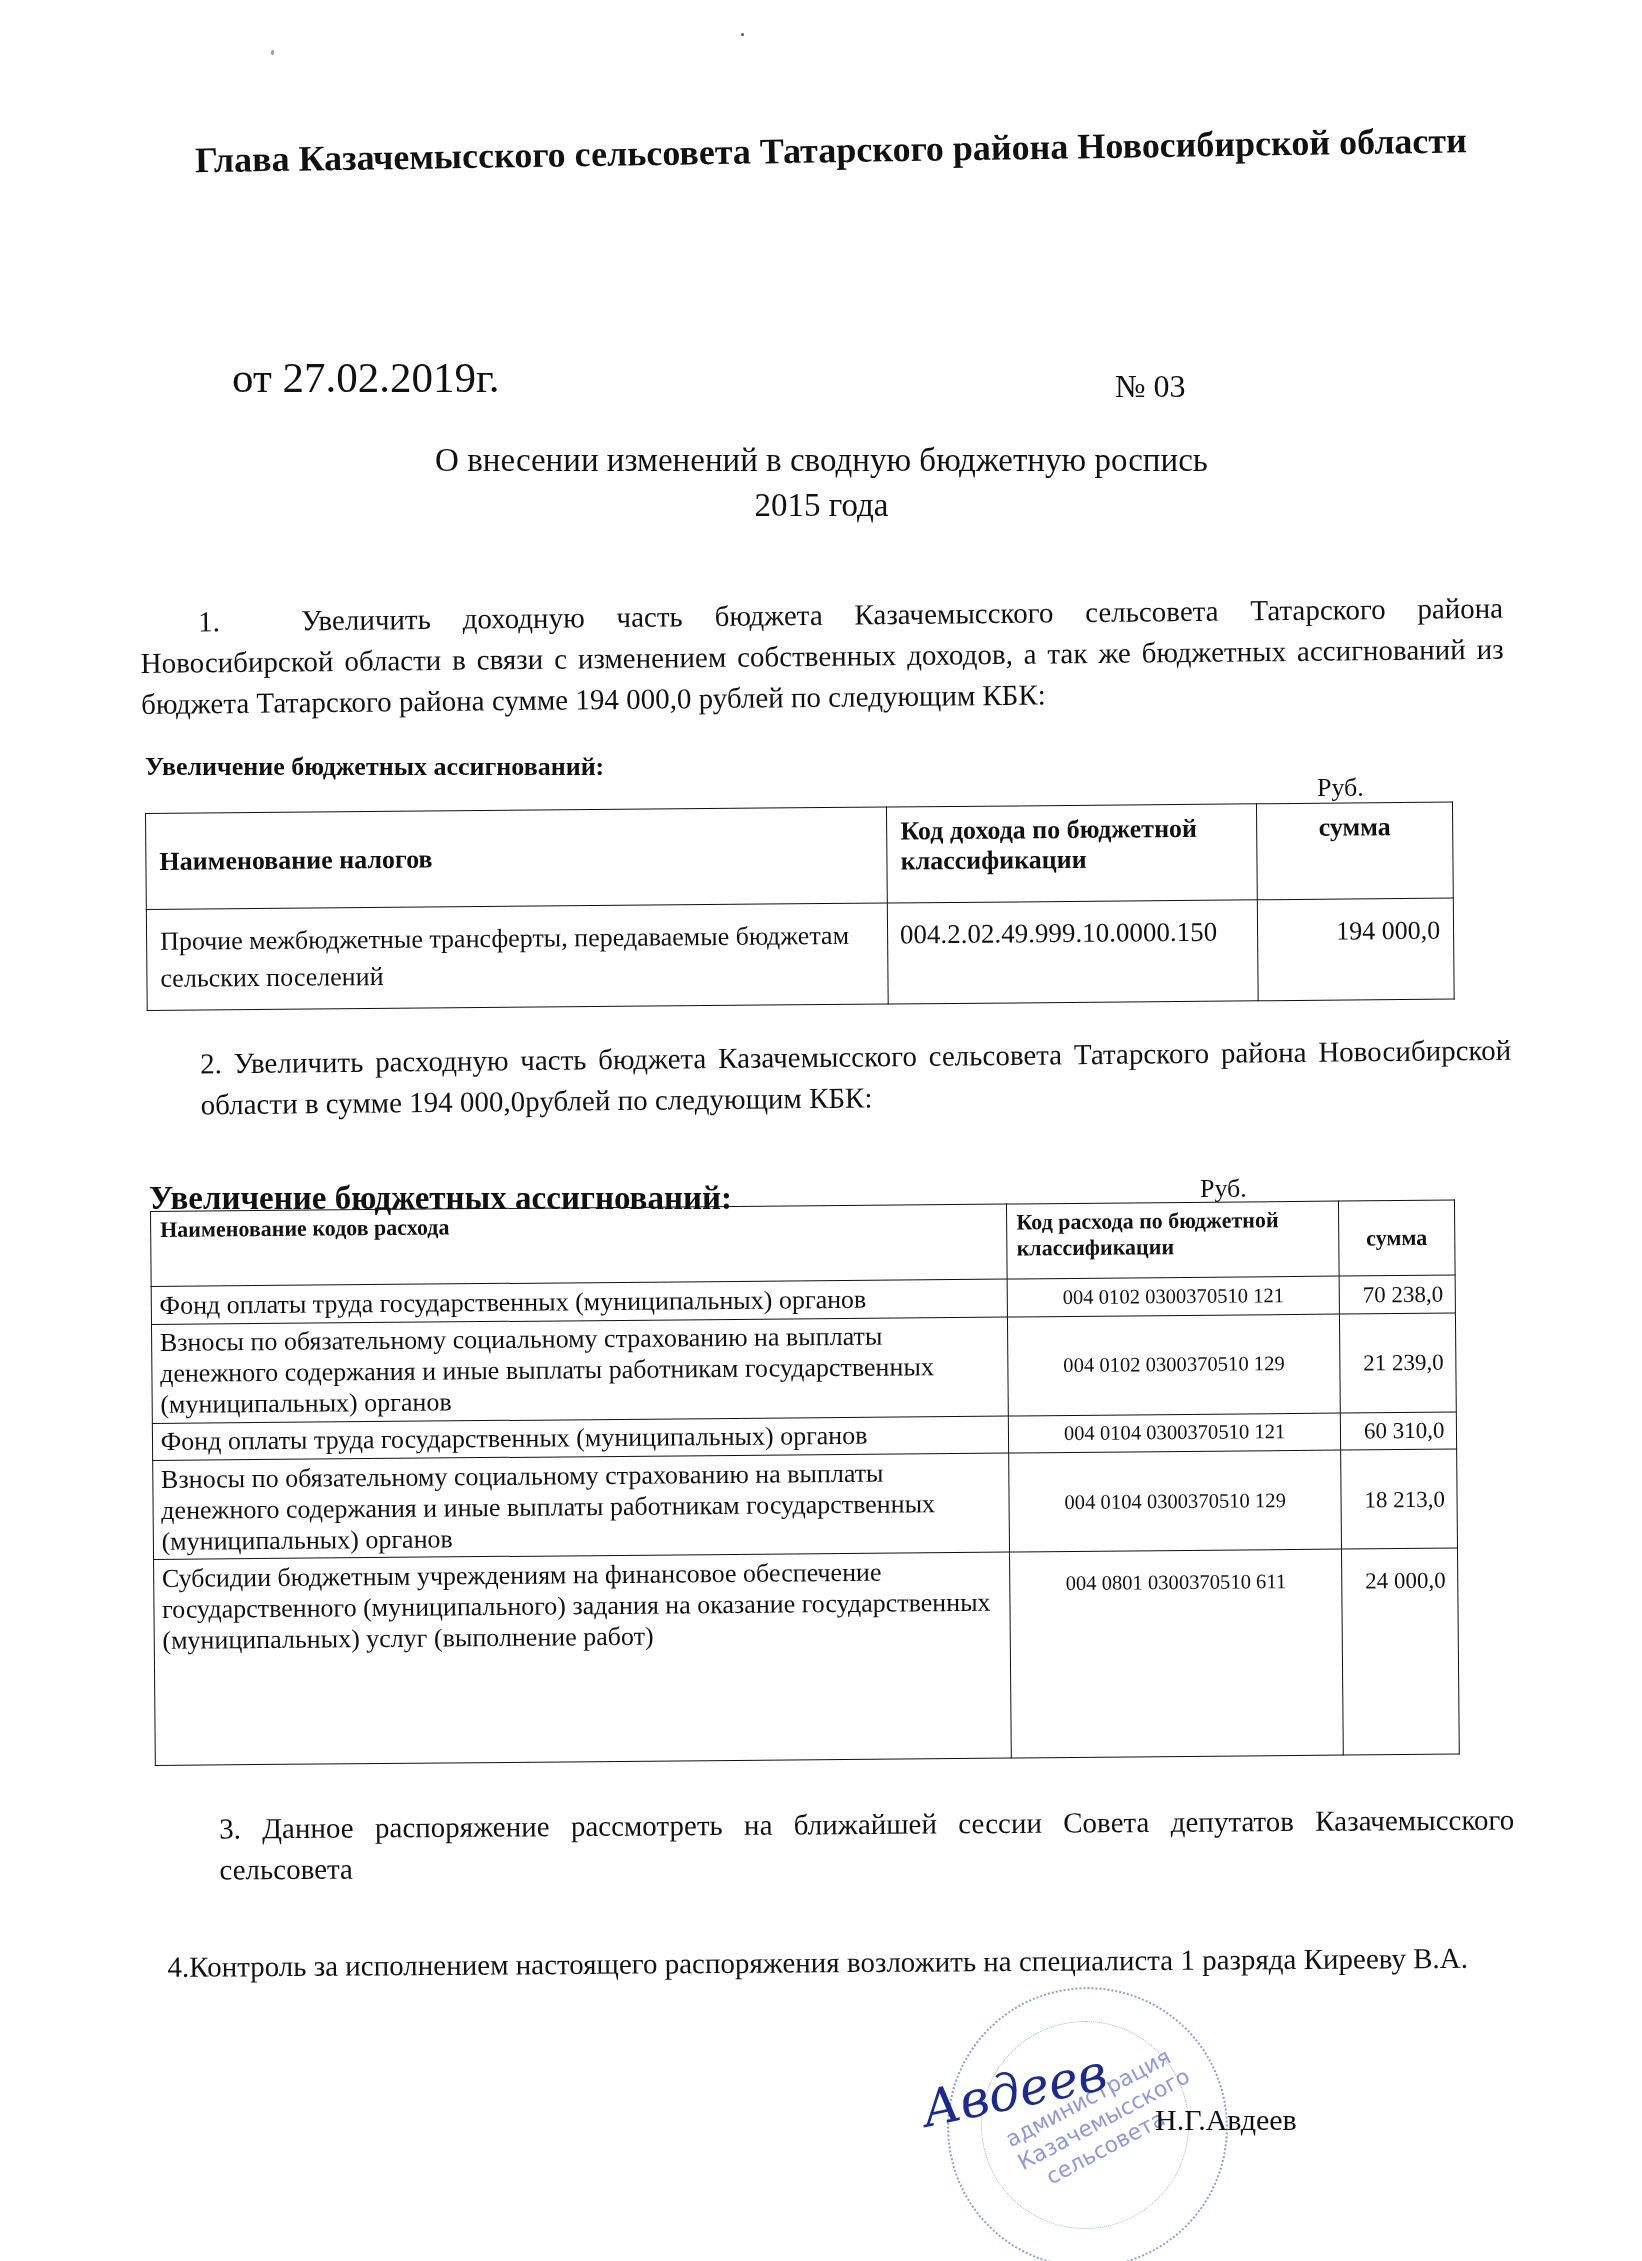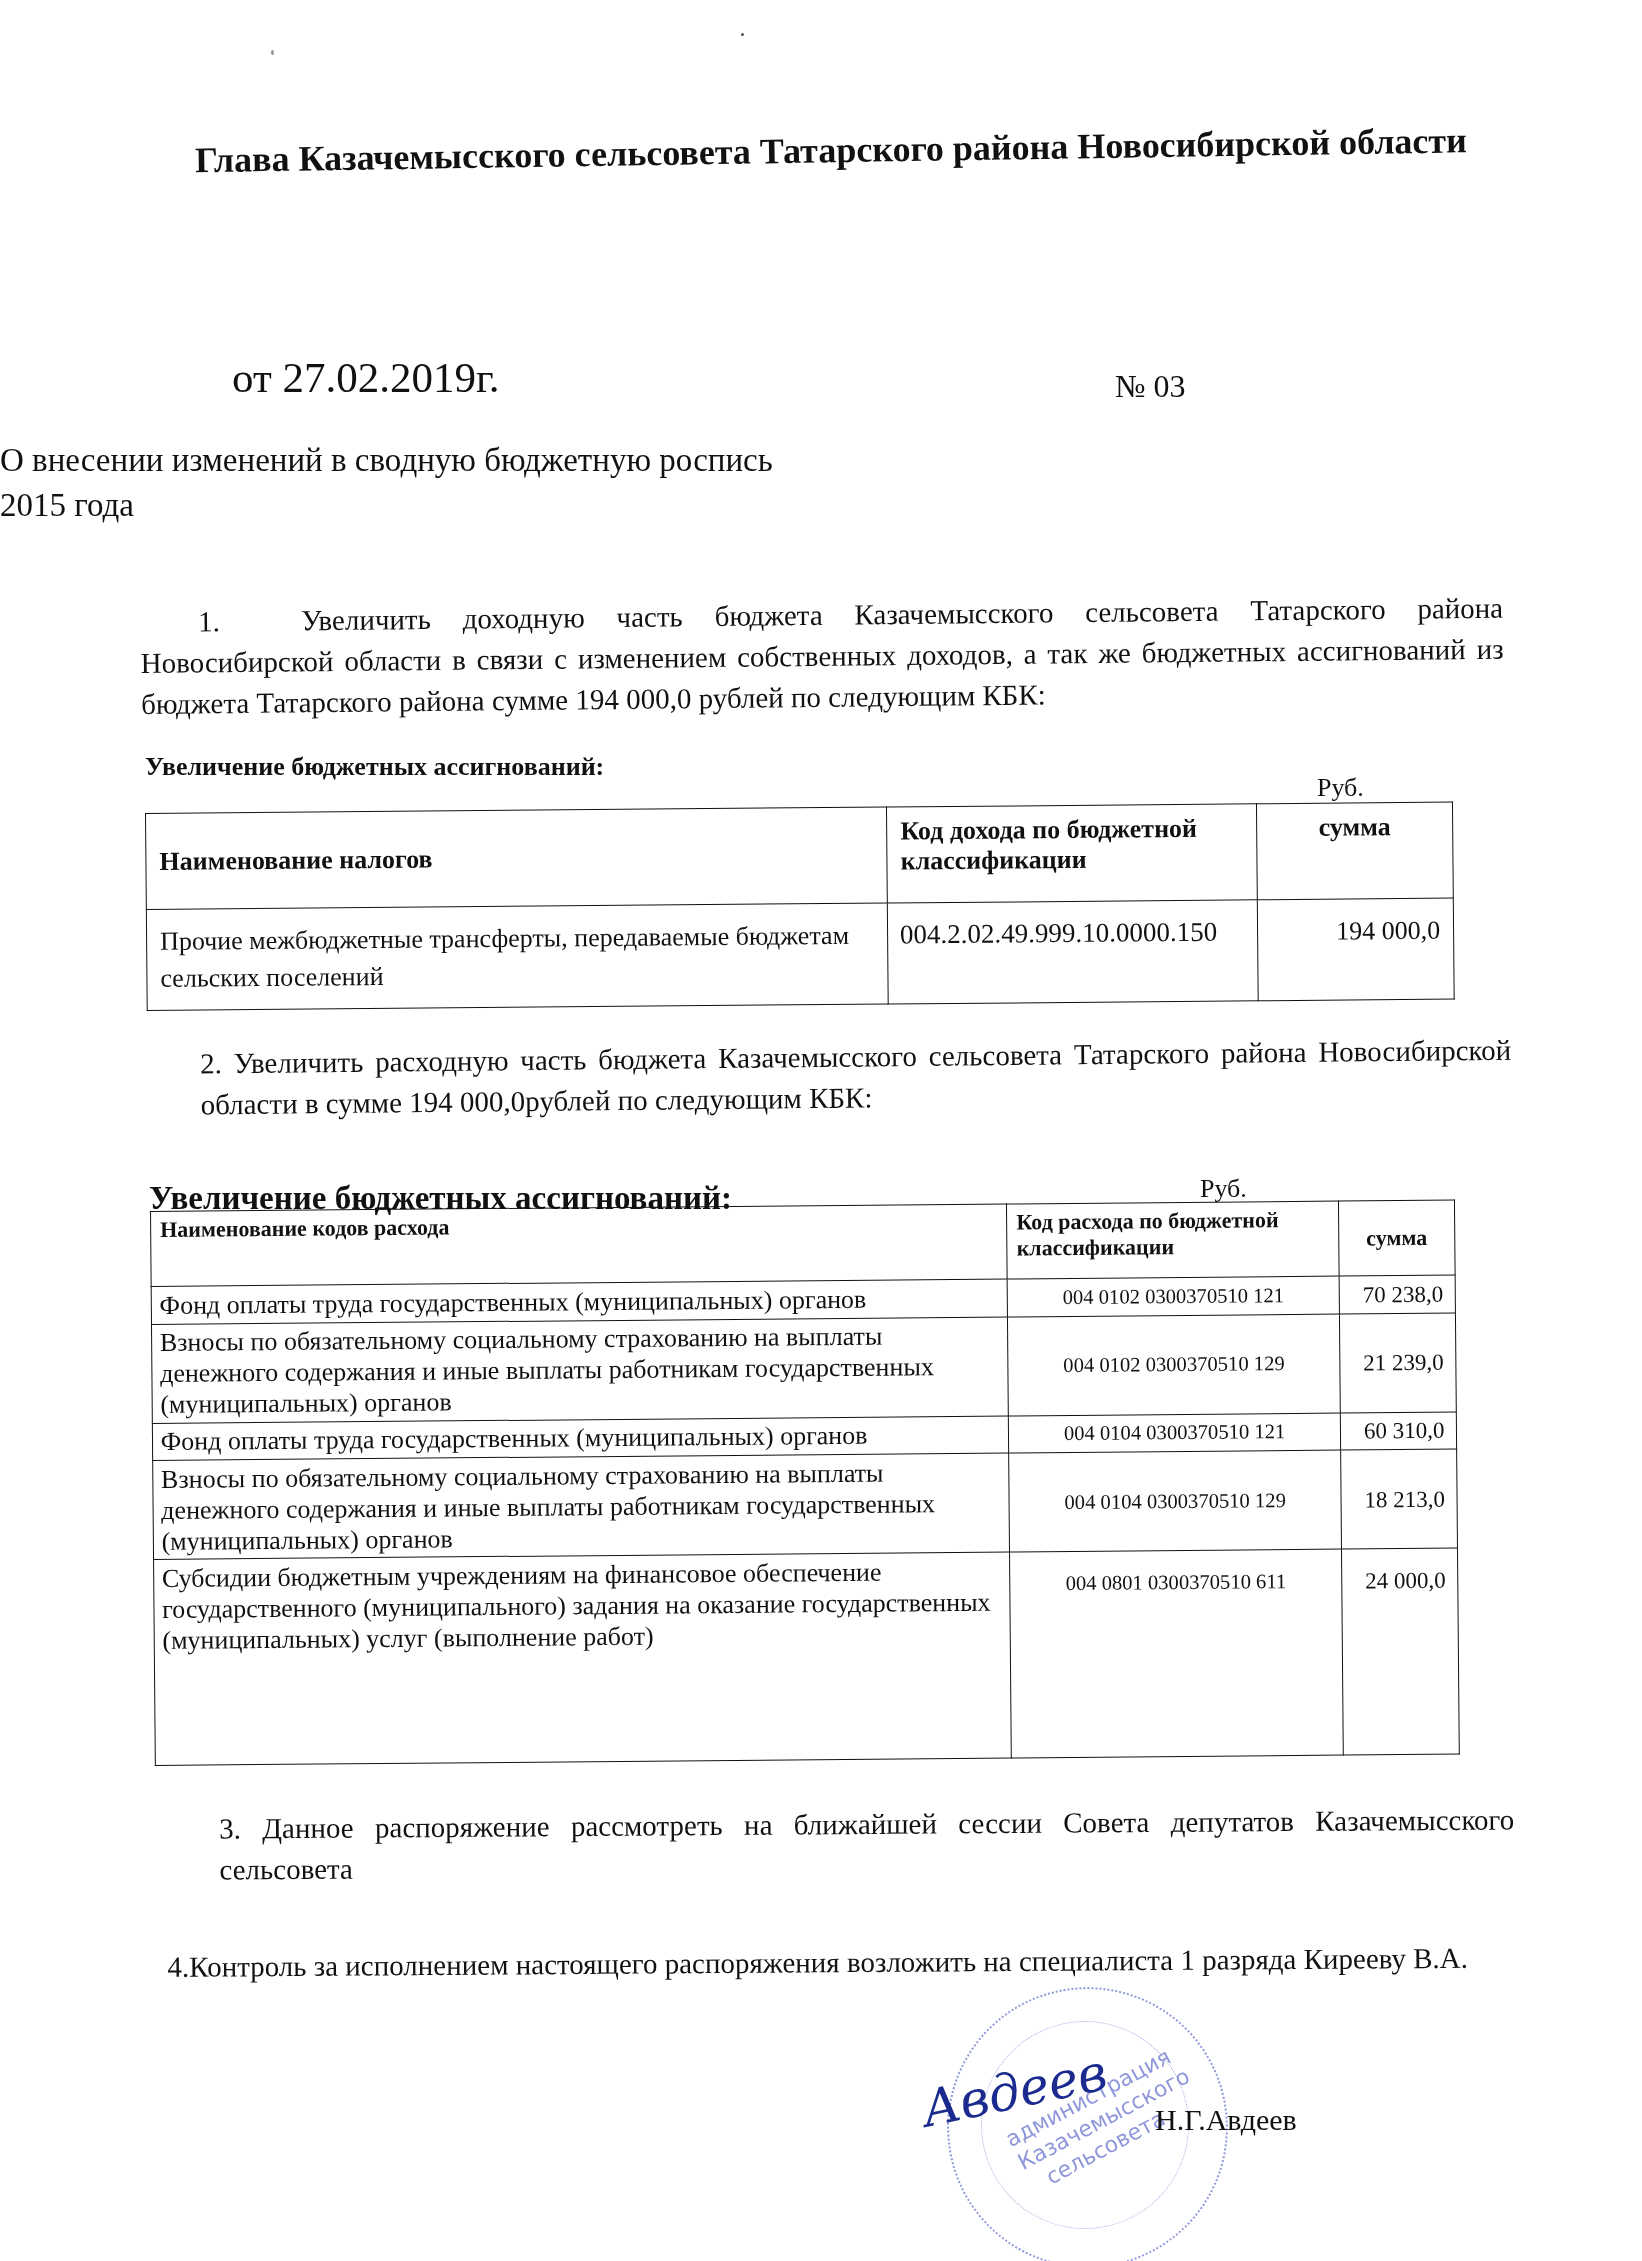--- a/index.html
+++ b/index.html
@@ -4,21 +4,21 @@
 <style>
   html, body { margin: 0; padding: 0; background: #ffffff; }
   body { width: 1643px; height: 2261px; position: relative; overflow: hidden;
          font-family: "Liberation Serif", "DejaVu Serif", serif; color: #111; }
   .page { position: absolute; left: 0; top: 0; width: 1643px; height: 2261px; padding-left: 12px; }
   .abs { position: absolute; }
   .header-title { left: 148px; top: 140px; width: 1366px; font-size: 36px; font-weight: bold; text-align: center; transform: rotate(-0.9deg); transform-origin: left center; }
   .order-word { left: 0; top: 244px; width: 1643px; text-align: center; font-size: 33px; font-weight: bold; letter-spacing: 14px; }
   .date { left: 232px; top: 353px; font-size: 43px; }
   .number { left: 1115px; top: 336px; font-size: 32px; margin-top: 32px; }
-  .subject { left: 0; top: 438px; width: 1643px; font-size: 33px; line-height: 45px; }
+  .subject { left: 0; top: 438px; width: 1643px; text-align: center; font-size: 33px; line-height: 45px; }
   .para { font-size: 29px; line-height: 41px; text-align: justify; text-align-last: left; }
   .p1 { left: 140px; top: 602px; width: 1363px; transform: rotate(-0.6deg); transform-origin: left top; }
   .p1 .num { display: inline-block; width: 103px; padding-left: 58px; }
   .label-1 { left: 145px; top: 752px; font-size: 26px; font-weight: bold; }
   .rub-1 { left: 1317px; top: 773px; font-size: 26px; }
   table { border-collapse: collapse; position: absolute; }
   td, th { border: 1.9px solid #111; vertical-align: top; }
   .t1 { left: 145px; top: 813px; width: 1308px; transform: rotate(-0.5deg); transform-origin: left top; }
   .t1 th { font-size: 26px; font-weight: bold; text-align: left; padding: 9px 13px; height: 77px; }
   .t1 th.c { text-align: center; }

